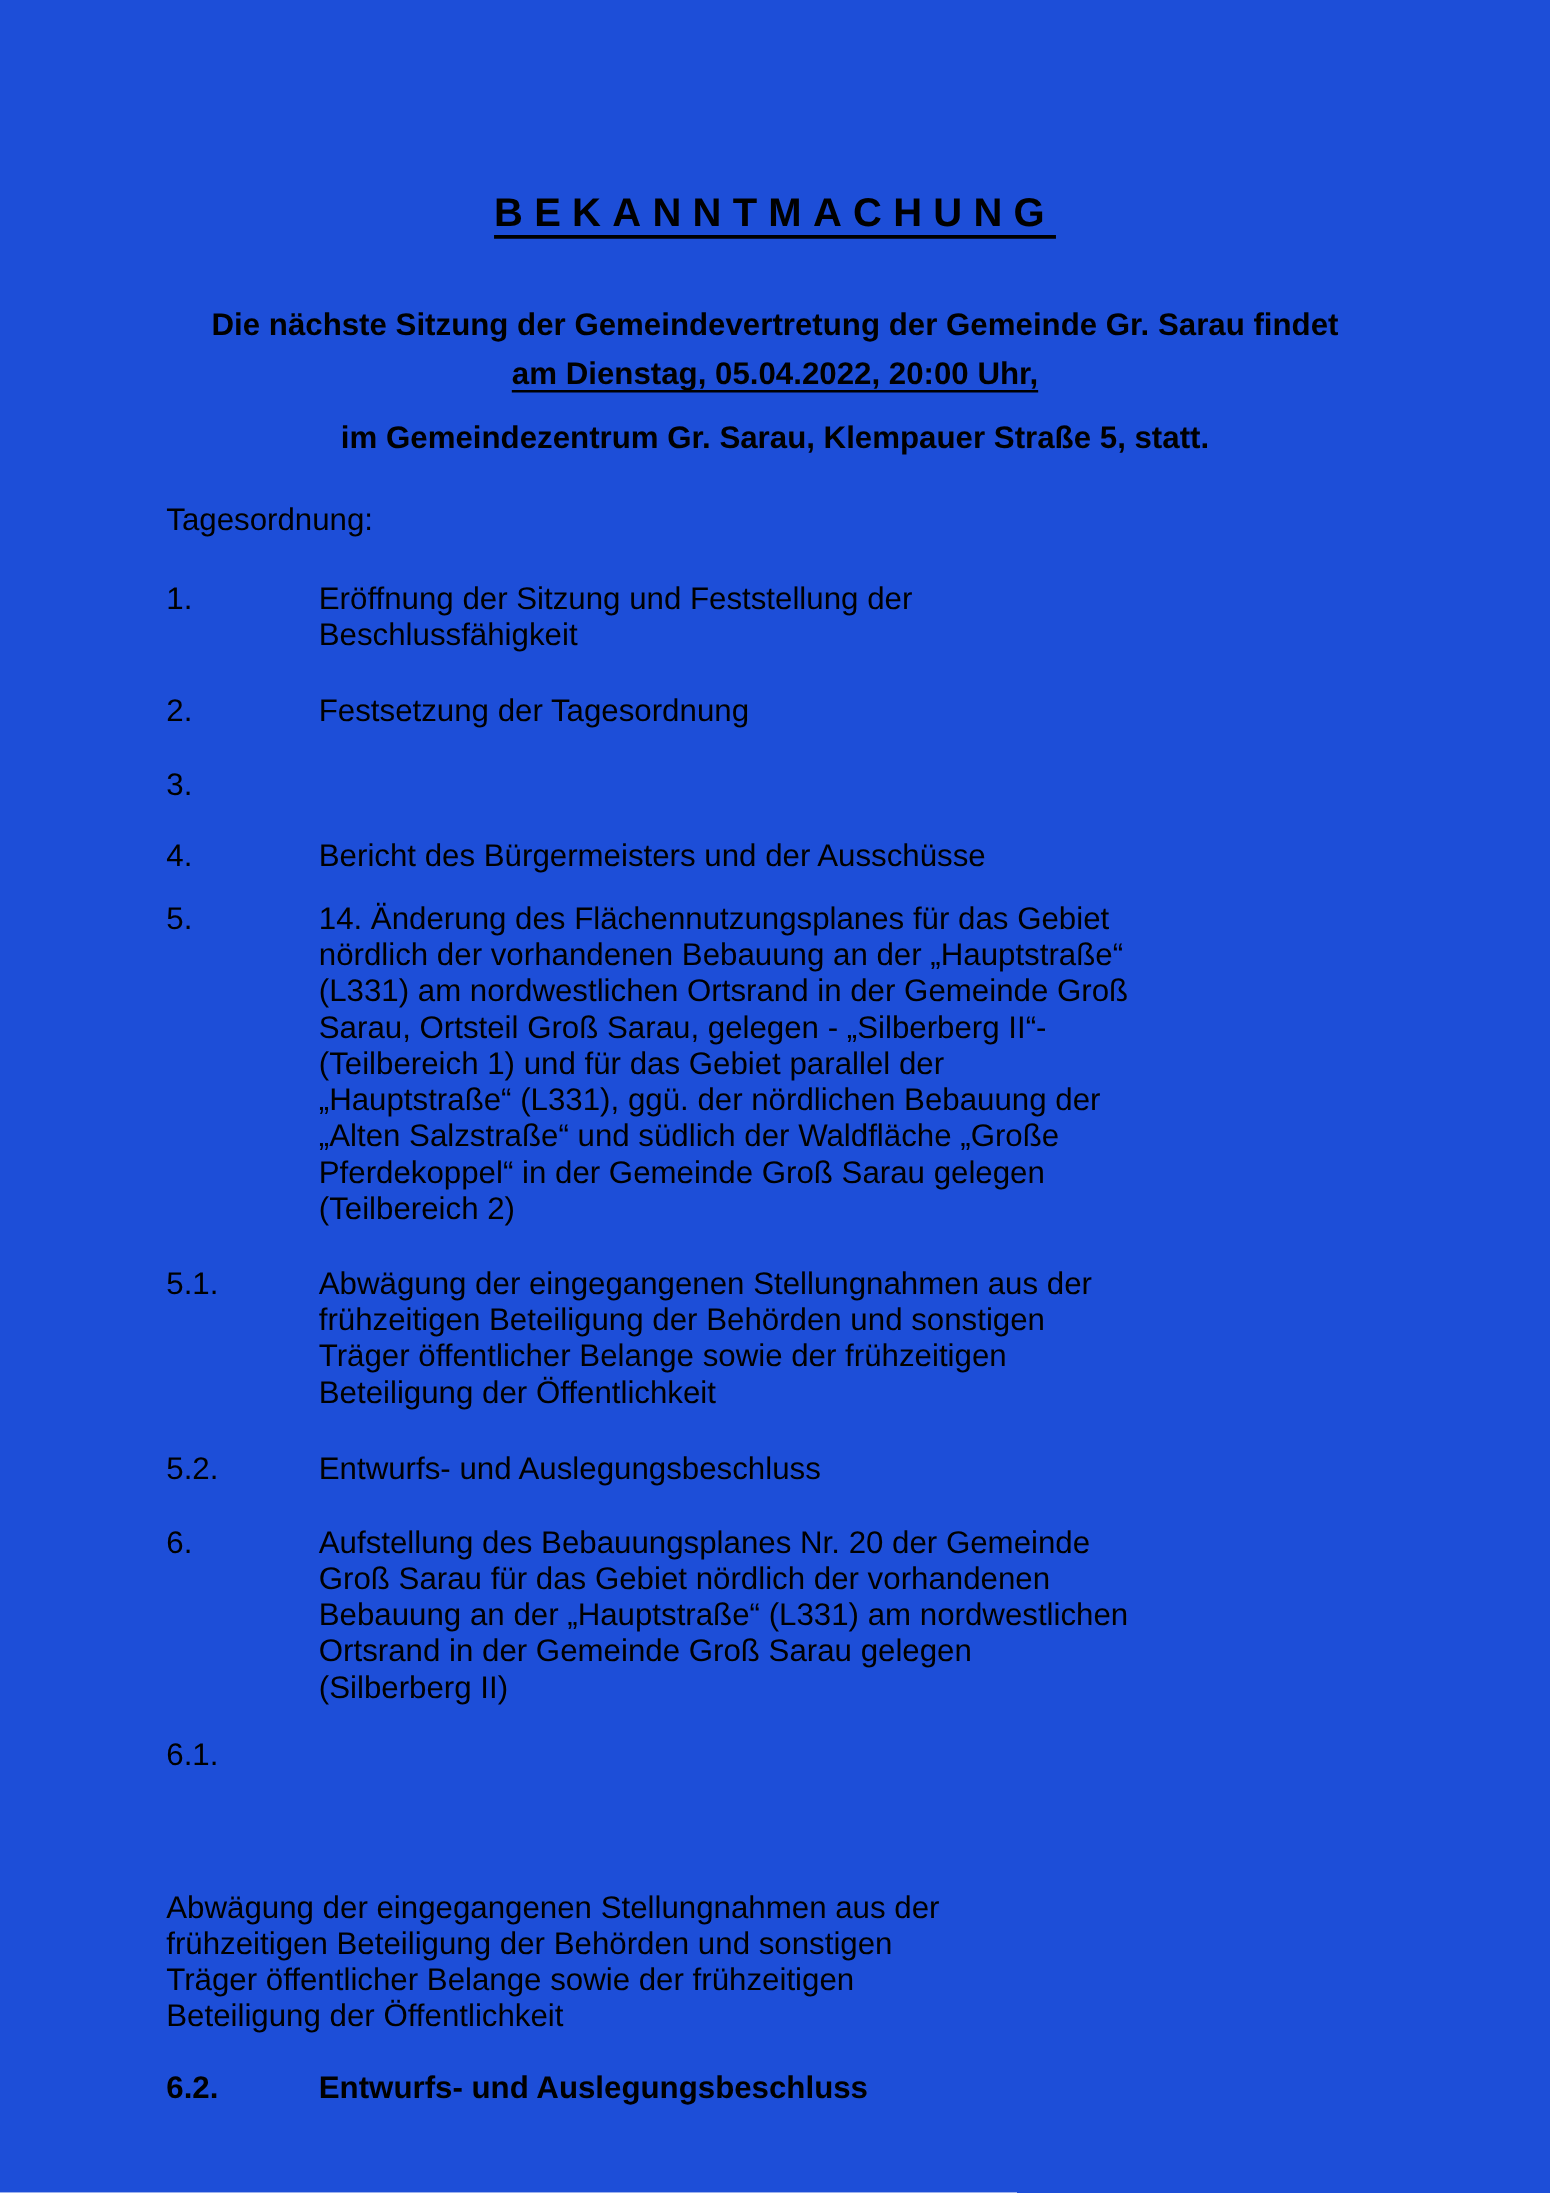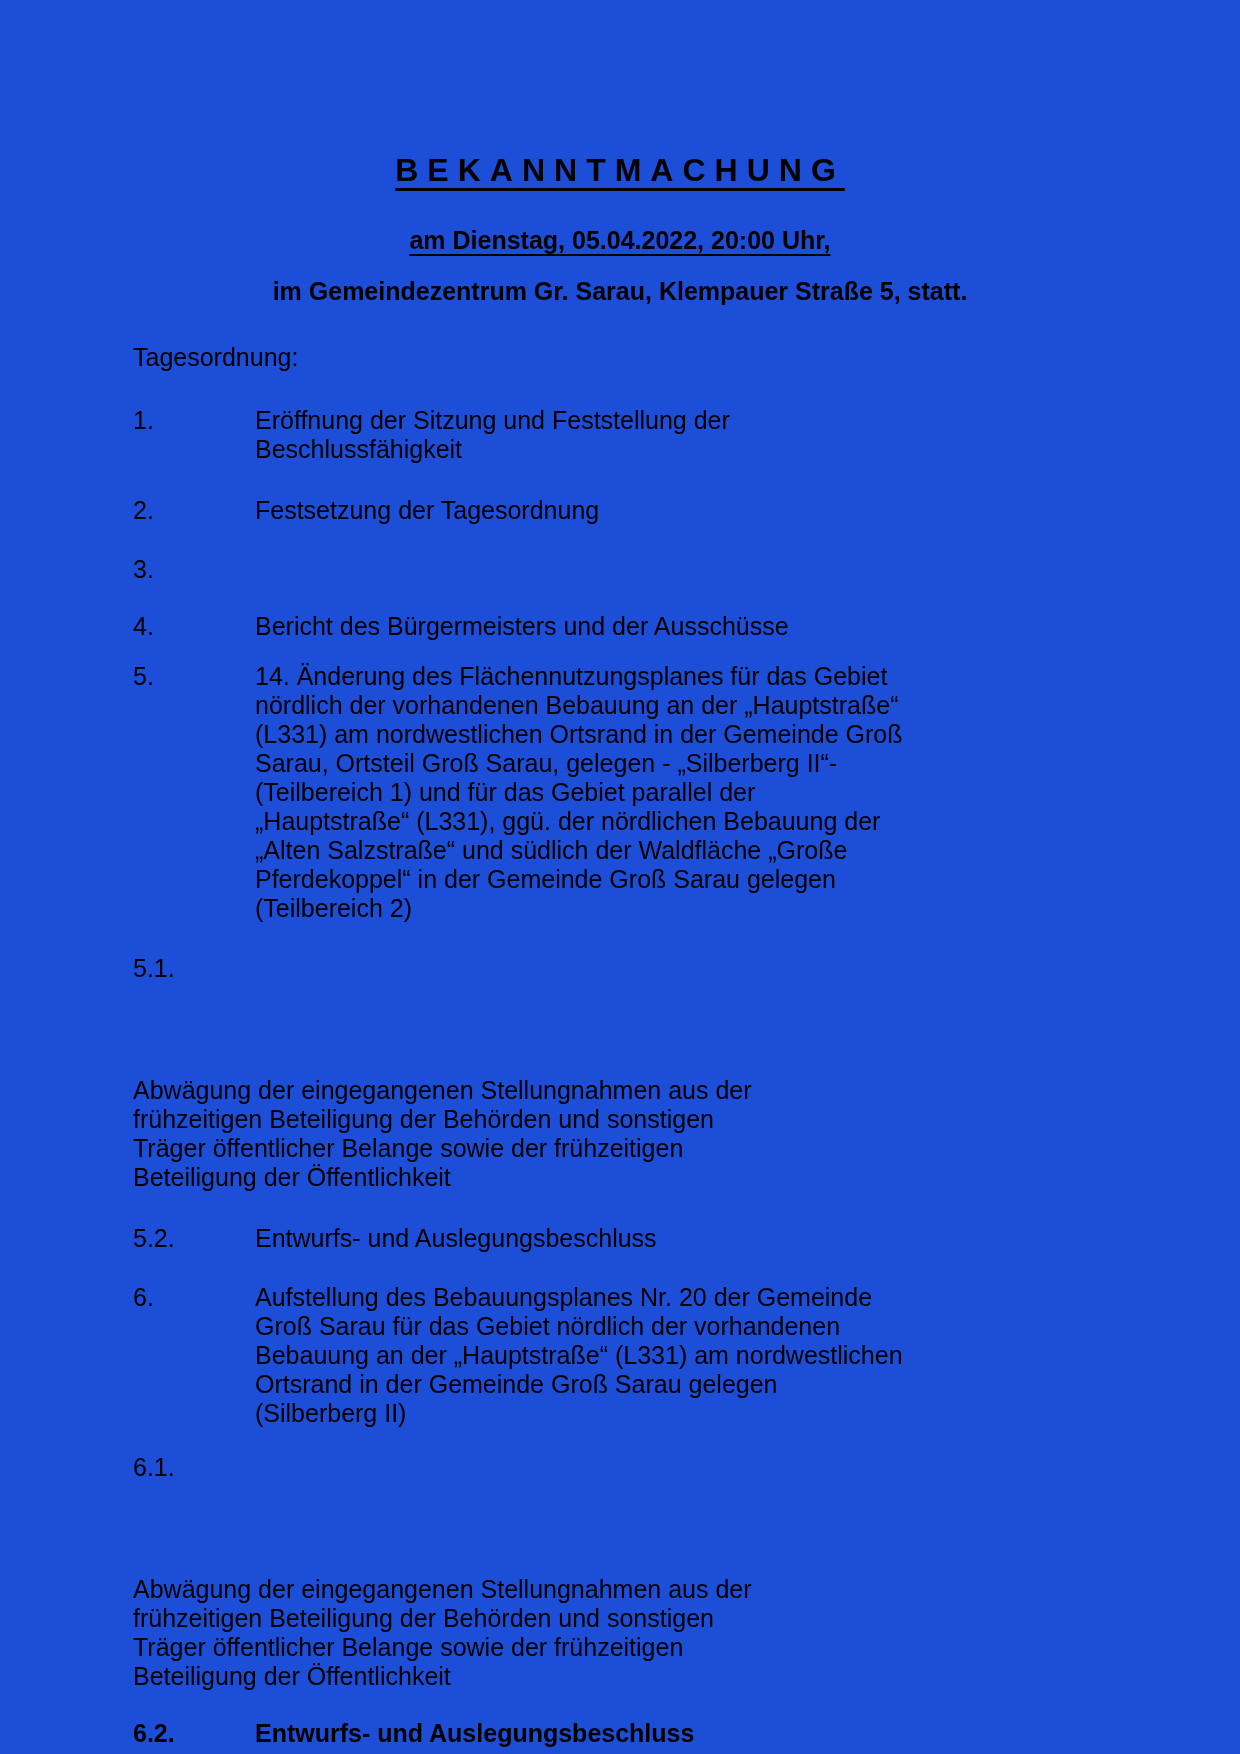--- a/index.html
+++ b/index.html
@@ -28,21 +28,21 @@
     text-decoration-thickness: 3px;
     text-underline-offset: 7px;
     white-space: nowrap;
   }
   .intro-line {
     text-align: center;
     font-weight: bold;
     white-space: nowrap;
   }
   .intro-1 { margin-top: 56px; }
-  .intro-2 { margin-top: 36px; text-decoration: underline; text-decoration-thickness: 2px; text-underline-offset: 5px; }
+  .intro-2 { margin-top: 10px; text-decoration: underline; text-decoration-thickness: 2px; text-underline-offset: 5px; }
   .intro-3 { margin-top: 22px; }
   .agenda-heading {
     margin-top: 37px;
     font-weight: normal;
   }
   .agenda { display: block; }
   .agenda-row { display: flex; align-items: flex-start; }
   .agenda-row .num {
     flex: 0 0 122px;
     white-space: nowrap;
@@ -50,33 +50,34 @@
   .agenda-row .txt {
     white-space: pre-line;
     max-width: 820px;
   }
   
   .agenda-row.r1  { margin-top: 34px; }
   .agenda-row.r2  { margin-top: 32px; }
   .agenda-row.r3  { margin-top: 30px; }
   .agenda-row.r4  { margin-top: 28px; }
   .agenda-row.r5  { margin-top: 21px; }
-  .agenda-row.r6  { margin-top: 31px; flex-direction: column; }
+  .agenda-row.r6  { margin-top: 31px; }
   .agenda-row.r7  { margin-top: 32px; }
   .agenda-row.r8  { margin-top: 30px; }
   .agenda-row.r9  { margin-top: 25px; flex-direction: column; }
   .agenda-row.r10 { margin-top: 28px; font-weight: bold; }
 </style>
 </head>
 <body>
 
 <div class="page">
 
   <div class="doc-title">BEKANNTMACHUNG</div>
 
+  <div class="intro-line intro-1">Die nächste Sitzung der Gemeindevertretung der Gemeinde Gr. Sarau findet</div>
 
   <div class="intro-line intro-2">am Dienstag, 05.04.2022, 20:00 Uhr,</div>
 
   <div class="intro-line intro-3">im Gemeindezentrum Gr. Sarau, Klempauer Straße 5, statt.</div>
 
   <div class="agenda-heading">Tagesordnung:</div>
 
   <div class="agenda">
 
     <div class="agenda-row r1">

